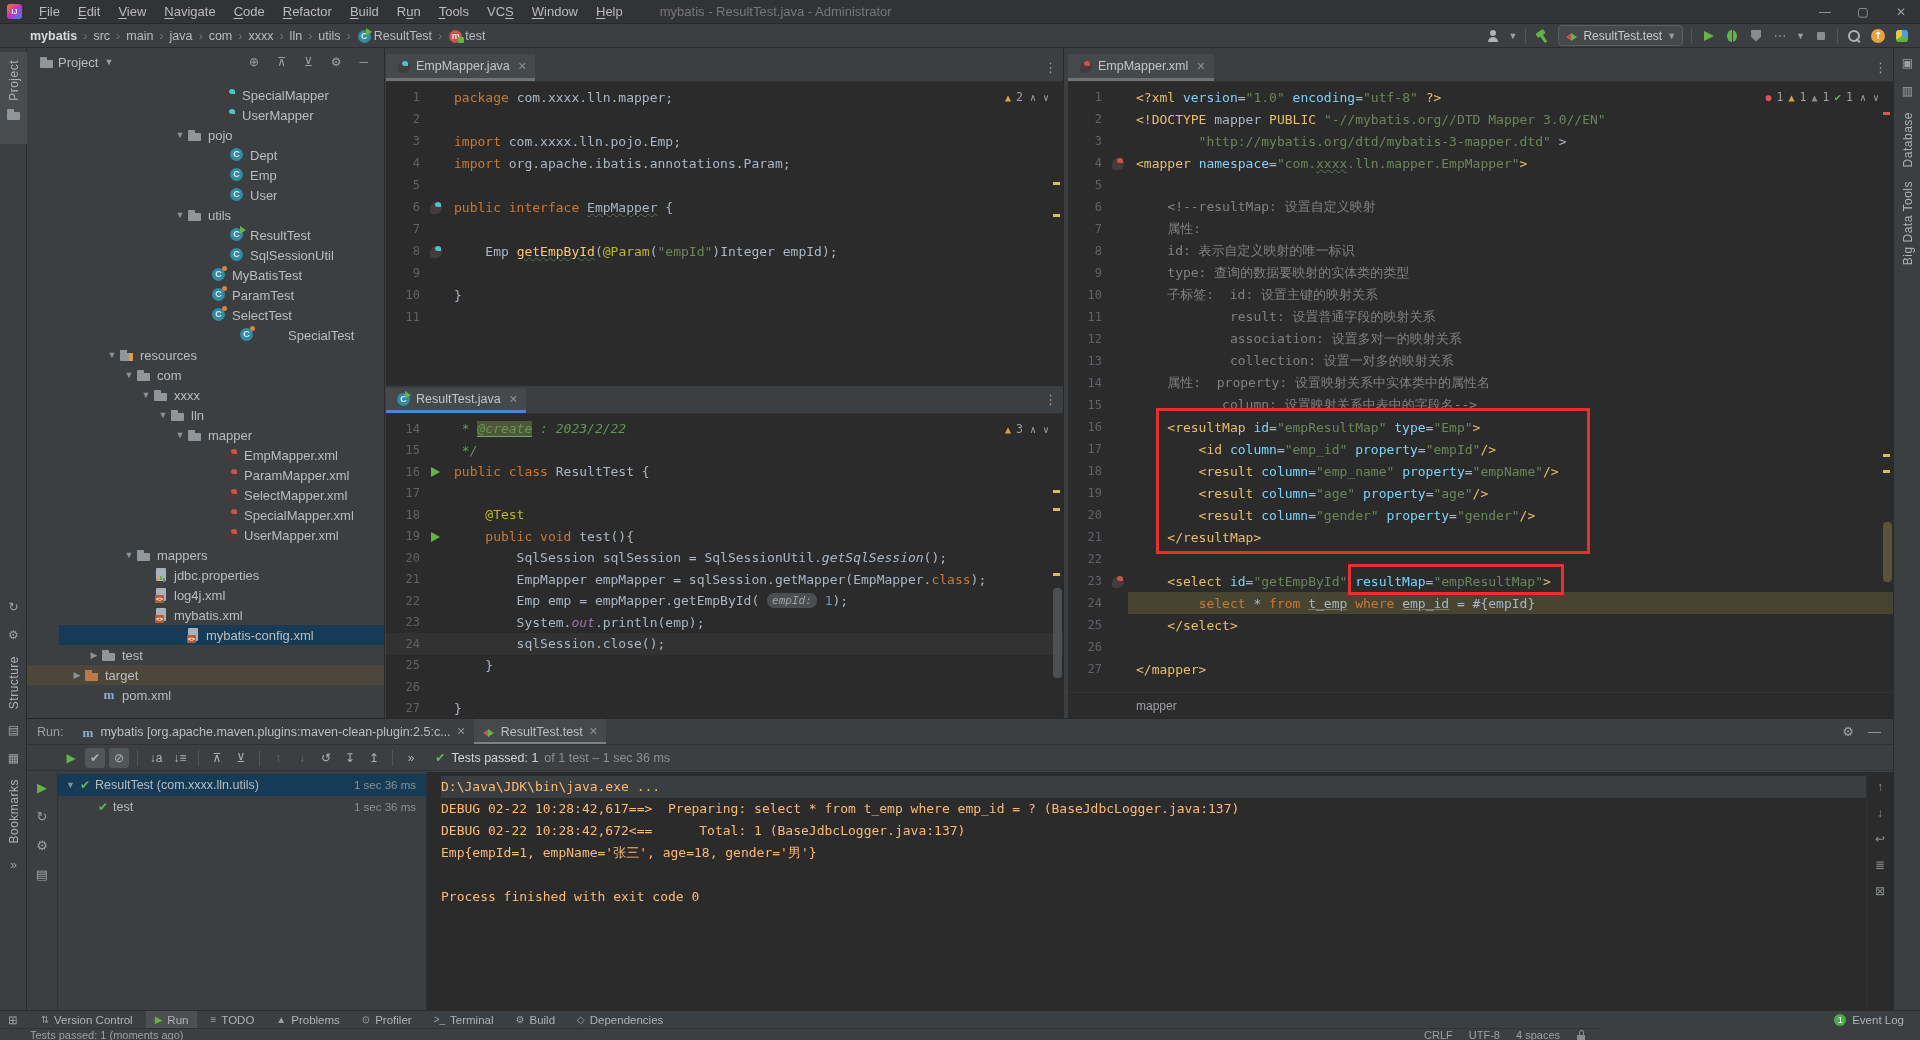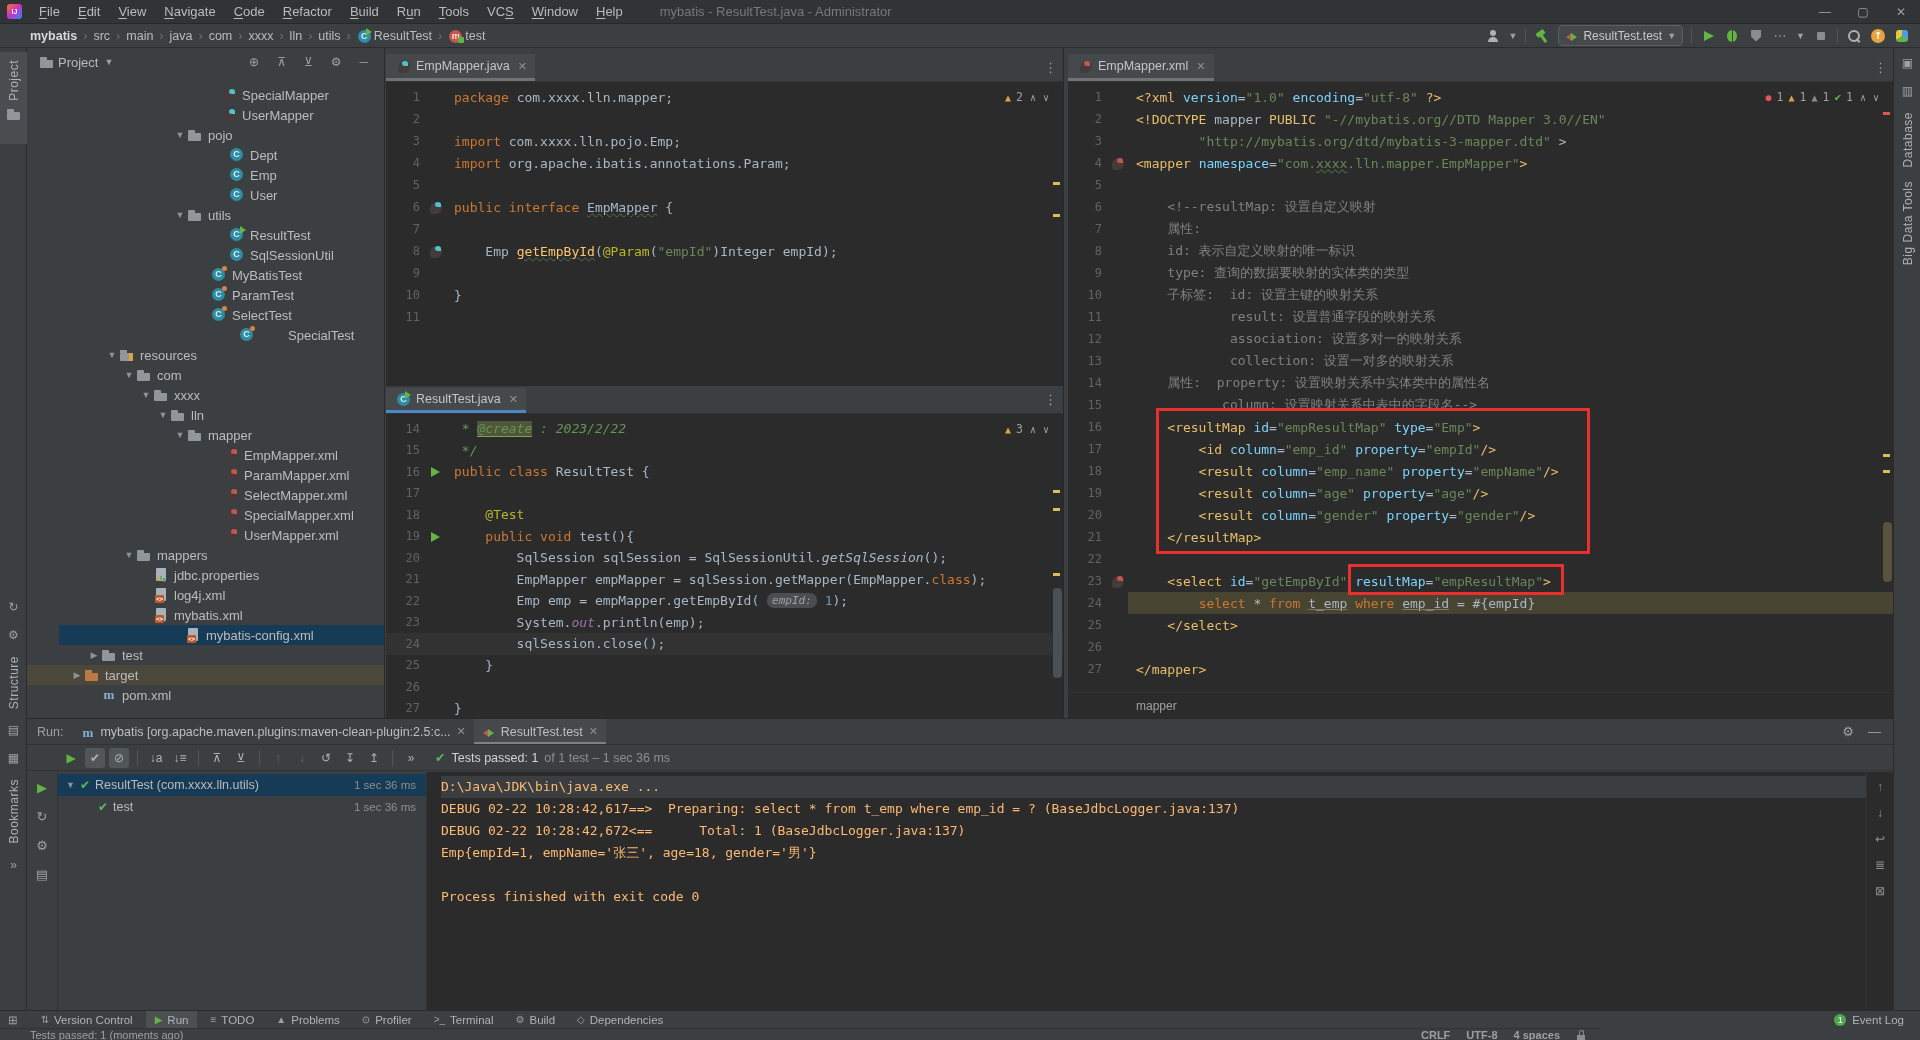--- a/index.html
+++ b/index.html
@@ -149,21 +149,21 @@
   
   #bottom-bar{left:0;top:1010px;width:1920px;height:18px;background:#3c3f41;border-top:1px solid #2b2b2b;display:flex;align-items:center;font-size:11.5px;box-sizing:border-box;color:#b0b3b5;}
   .bb-grid{margin:0 14px 0 8px;color:#9da0a2;}
   .bb-item{display:flex;align-items:center;gap:5px;padding:0 9px;height:18px;}
   .bb-item.active{background:#4c5052;}
   .bb-item .g{font-size:10px;color:#9da0a2;}
   #bb-right{margin-left:auto;display:flex;align-items:center;gap:6px;margin-right:16px;}
   .badge{width:12px;height:12px;border-radius:50%;background:#4fa84f;color:#fff;font-size:9px;line-height:12px;text-align:center;}
   #status-bar{left:0;top:1028px;width:1600px;height:12px;background:#3c3f41;border-top:1px solid #323232;display:flex;align-items:center;font-size:11px;color:#9da0a2;box-sizing:border-box;}
   #sb-left{margin-left:30px;}
-  #sb-right{margin-left:auto;display:flex;gap:16px;align-items:center;margin-right:14px;font-weight:bold;}
+  #sb-right{margin-left:auto;display:flex;gap:16px;align-items:center;margin-right:14px;}
   .lock{position:relative;width:10px;height:10px;display:inline-block;}
   .lock::before{content:"";position:absolute;left:1px;bottom:0;width:8px;height:5px;background:#8a8d8f;}
   .lock::after{content:"";position:absolute;left:2.5px;top:0;width:5px;height:5px;border:1.5px solid #8a8d8f;border-bottom:none;border-radius:4px 4px 0 0;box-sizing:border-box;}
 </style>
 </head>
 <body>
 
 <div id="app">
 
   <div id="titlebar" class="abs">

